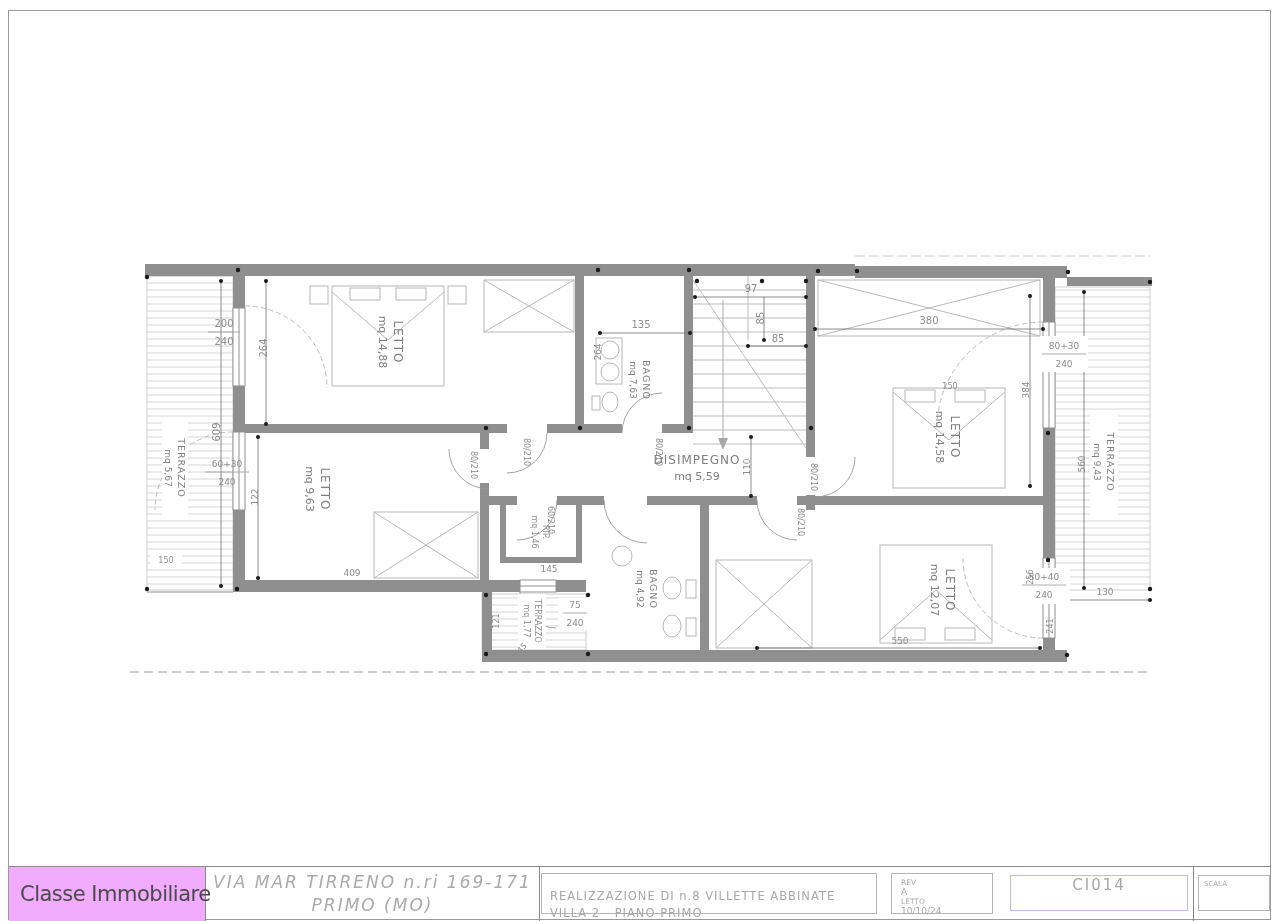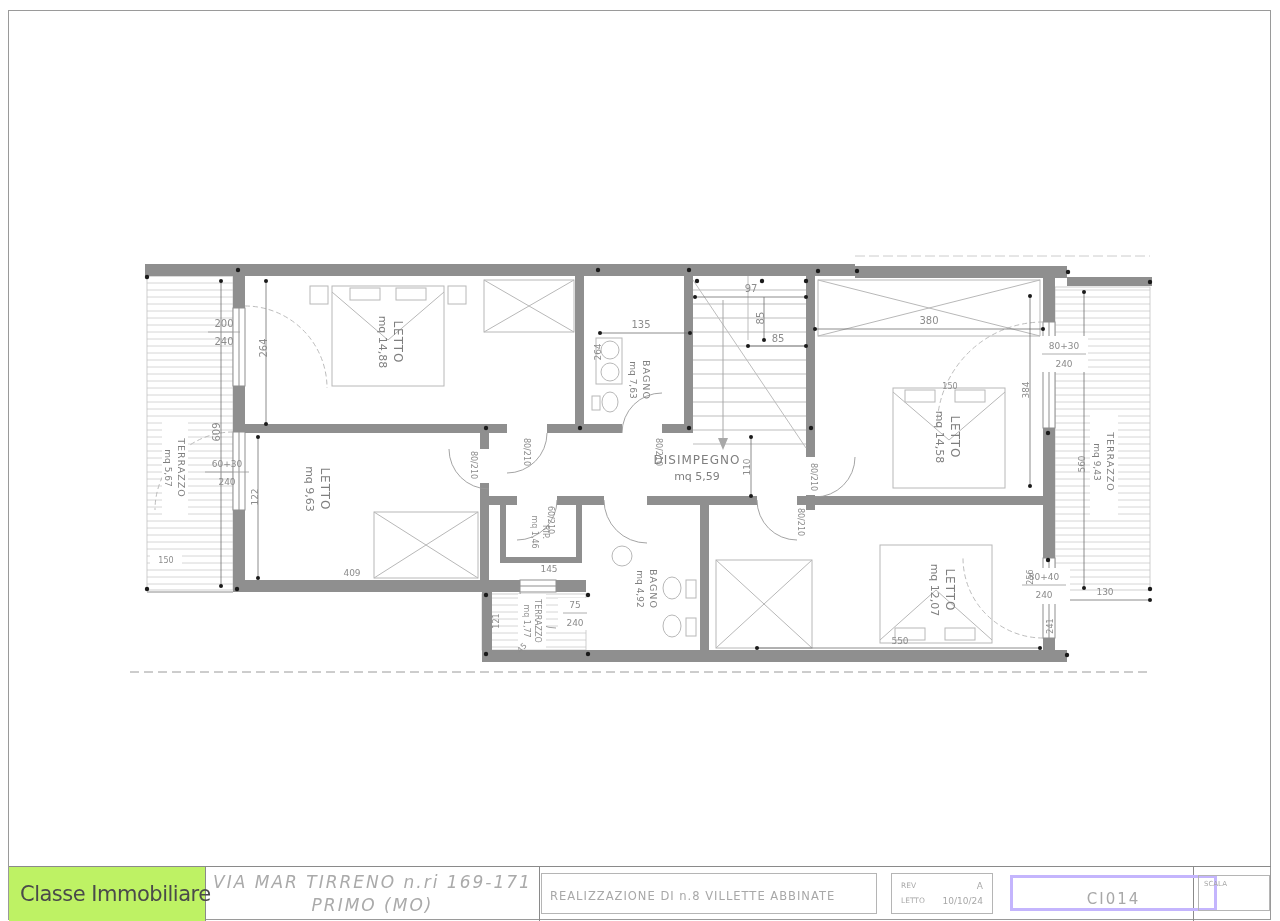--- a/index.html
+++ b/index.html
@@ -27,38 +27,38 @@
   .winframe{fill:#ffffff;stroke:#8f8f8f;stroke-width:1;}
   .winline{stroke:#8f8f8f;stroke-width:1;}
   .hat{fill:url(#hh);stroke:#c2c2c2;stroke-width:0.8;}
   .wbg{fill:#ffffff;}
   
   .tb{position:absolute;left:9px;top:866px;width:1262px;height:54px;
       border-top:1px solid #8a8a8a;}
   .vline{position:absolute;top:0;bottom:0;width:1px;background:#8a8a8a;}
   .logo-box{position:absolute;left:0;top:0;width:197px;height:54px;
       border-right:1px solid #8a8a8a;display:flex;align-items:center;gap:5px;
-      padding-left:6px;box-sizing:border-box;background:#bef264;}
+      padding-left:6px;box-sizing:border-box;background:#f0abfc;}
   .logo-text{font-size:21px;color:#4a4a4a;letter-spacing:-0.5px;white-space:nowrap;}
   .addr-box{position:absolute;left:197px;top:0;width:334px;height:54px;
       border-right:1px solid #8a8a8a;display:flex;flex-direction:column;
       justify-content:center;text-align:center;color:#aaaaaa;font-size:17px;
       letter-spacing:2px;line-height:1.35;box-sizing:border-box;font-style:italic;}
   .desc-box{position:absolute;left:532px;top:6px;width:336px;height:41px;
       border:1px solid #b5b5b5;color:#a8a8a8;font-size:11.5px;letter-spacing:1px;
       padding:14px 8px;box-sizing:border-box;line-height:1.5;}
   .rev-box{position:absolute;left:882px;top:6px;width:102px;height:41px;
       border:1px solid #b5b5b5;color:#a8a8a8;font-size:9px;
       padding:4px 9px;box-sizing:border-box;display:flex;flex-direction:column;
       justify-content:space-around;}
-  .rev-row{display:flex;justify-content:space-between;}
+  .rev-row{display:flex;justify-content:space-between;flex-direction:column;}
   .rev-row .lab{font-size:7.5px;}
-  .code-box{position:absolute;left:1001px;top:8px;width:207px;height:36px;
-      border:3px solid #c4b5fd;color:#a8a8a8;font-size:15px;letter-spacing:2px;
-      display:flex;align-items:flex-end;justify-content:center;box-sizing:border-box;}
+  .code-box{position:absolute;left:1001px;top:8px;width:178px;height:36px;
+      border:1px solid #c4b5fd;color:#a8a8a8;font-size:15px;letter-spacing:2px;
+      display:flex;align-items:flex-start;justify-content:center;box-sizing:border-box;}
   .scala-box{position:absolute;left:1189px;top:8px;width:72px;height:36px;
       border:1px solid #b5b5b5;color:#a8a8a8;font-size:7px;
       padding:4px 5px;box-sizing:border-box;}
 </style>
 </head>
 <body>
 
 <div class="frame"></div>
 
 <svg class="plan" width="1280" height="866" viewBox="0 0 1280 866">
@@ -434,20 +434,21 @@
       <path d="M2,24 L12,24 L2,32 Z" fill="#3f7d27"></path>
     </svg>
     <span class="logo-text">Classe Immobiliare</span>
   </div>
   <div class="addr-box">
     <div>VIA MAR TIRRENO n.ri 169-171</div>
     <div>PRIMO (MO)</div>
   </div>
   <div class="desc-box">
     <div>REALIZZAZIONE DI n.8 VILLETTE ABBINATE</div>
+    <div>VILLA 2 - PIANO PRIMO</div>
   </div>
   <div class="rev-box">
     <div class="rev-row">
       <span class="lab">REV</span>
       <span>A</span>
     </div>
     <div class="rev-row">
       <span class="lab">LETTO</span>
       <span>10/10/24</span>
     </div>

